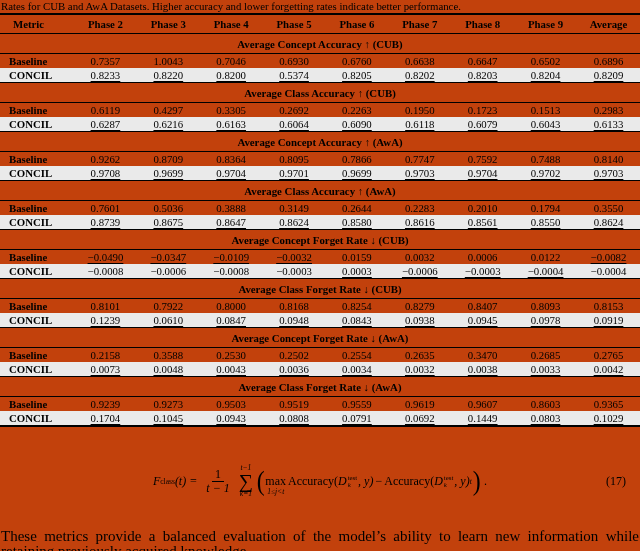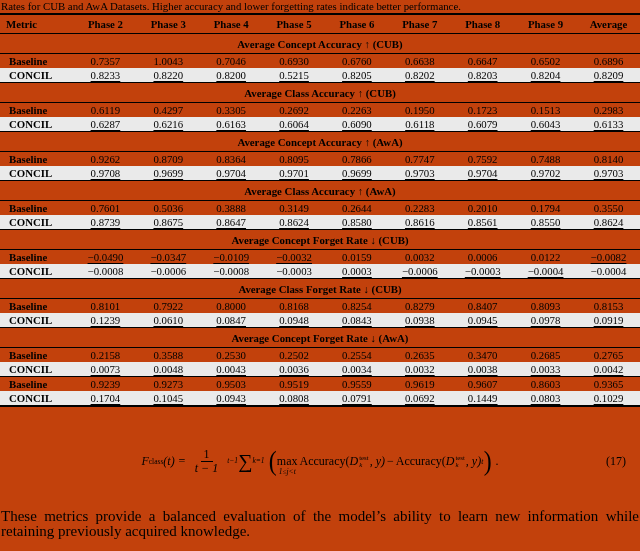--- a/index.html
+++ b/index.html
@@ -11,21 +11,21 @@
   }
   .caption { font-size:10.8px; line-height:12px; padding:0 1px; white-space:nowrap; }
 
   table.results { width:640px; border-collapse:collapse; table-layout:fixed; margin-top:1px; }
   table.results th, table.results td { vertical-align:middle; font-size:10.8px; }
   col.c-metric { width:74px; }
   thead th {
     font-weight:bold; text-align:center; padding:3px 0 3px;
     border-top:2px solid #000; border-bottom:1px solid #000; line-height:12px;
   }
-  thead th.metric-h { text-align:left; padding-left:6px; }
+  thead th.metric-h { text-align:left; padding-left:13px; }
   tr.title-row td {
     font-weight:bold; text-align:center; padding:5px 0 3px;
     border-bottom:1px solid #000; line-height:11px;
   }
   tr.data-row td { text-align:center; padding:1.5px 0; line-height:11px; }
   tr.data-row td.metric { text-align:left; padding-left:9px; font-weight:bold; }
   tr.row-shaded { background:#eaeaea; border-bottom:1px solid #000; }
   tr.row-last { border-bottom:2px solid #000; }
   span.u { text-decoration:underline; text-underline-offset:1.5px; }
 
@@ -33,21 +33,21 @@
     position:relative; width:640px; margin-top:28px; height:52px;
     display:flex; align-items:center; justify-content:center;
   }
   .eq { display:flex; align-items:center; font-size:12px; }
   .it { font-style:italic; }
   .rm { font-style:normal; }
   .eq sub { font-size:7.5px; }
   .frac { display:inline-flex; flex-direction:column; align-items:center; margin:0 4px; line-height:1.05; }
   .frac .fnum { padding:0 3px; border-bottom:0.9px solid #000; font-style:normal; }
   .frac .fden { font-style:italic; padding:0 2px; }
-  .sum { display:inline-flex; flex-direction:row; align-items:center; margin:0 3px; line-height:1; }
+  .sum { display:inline-flex; flex-direction:column; align-items:center; margin:0 3px; line-height:1; }
   .sum .lim { font-size:7.5px; font-style:italic; line-height:1.1; }
   .sigma { font-size:20px; line-height:0.85; font-style:normal; }
   .maxcol { display:inline-flex; flex-direction:column; align-items:center; margin:0 2px 0 0; line-height:1; position:relative; top:4px; }
   .maxcol .mword { font-style:normal; line-height:1; }
   .maxcol .lim { font-size:7.5px; font-style:italic; line-height:1.2; }
   .bp { font-size:28px; line-height:0.8; font-style:normal; transform:scaleX(0.85); }
   .dstack { display:inline-flex; flex-direction:column; align-items:flex-start; line-height:1; margin:0 1px; position:relative; top:1px; }
   .dstack .dsup { font-size:6.8px; font-style:normal; }
   .dstack .dsub { font-size:6.8px; font-style:italic; }
   .dcal { font-style:italic; }
@@ -107,21 +107,21 @@
           <td><span>0.6638</span></td>
           <td><span>0.6647</span></td>
           <td><span>0.6502</span></td>
           <td><span>0.6896</span></td>
         </tr>
         <tr class="data-row row-shaded">
           <td class="metric">CONCIL</td>
           <td><span class="u">0.8233</span></td>
           <td><span class="u">0.8220</span></td>
           <td><span class="u">0.8200</span></td>
-          <td><span class="u">0.5215</span></td>
+          <td><span class="u">0.5374</span></td>
           <td><span class="u">0.8205</span></td>
           <td><span class="u">0.8202</span></td>
           <td><span class="u">0.8203</span></td>
           <td><span class="u">0.8204</span></td>
           <td><span class="u">0.8209</span></td>
         </tr>
         <tr class="title-row">
           <td colspan="10">Average Class Accuracy ↑ (CUB)</td>
         </tr>
         <tr class="data-row">
@@ -276,20 +276,23 @@
           <td><span class="u">0.0073</span></td>
           <td><span class="u">0.0048</span></td>
           <td><span class="u">0.0043</span></td>
           <td><span class="u">0.0036</span></td>
           <td><span class="u">0.0034</span></td>
           <td><span class="u">0.0032</span></td>
           <td><span class="u">0.0038</span></td>
           <td><span class="u">0.0033</span></td>
           <td><span class="u">0.0042</span></td>
         </tr>
+        <tr class="title-row">
+          <td colspan="10">Average Class Forget Rate ↓ (AwA)</td>
+        </tr>
         <tr class="data-row">
           <td class="metric">Baseline</td>
           <td><span>0.9239</span></td>
           <td><span>0.9273</span></td>
           <td><span>0.9503</span></td>
           <td><span>0.9519</span></td>
           <td><span>0.9559</span></td>
           <td><span>0.9619</span></td>
           <td><span>0.9607</span></td>
           <td><span>0.8603</span></td>

